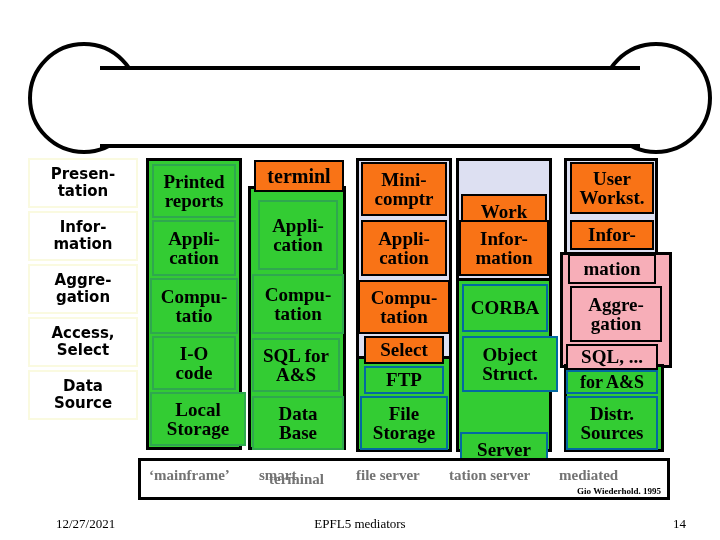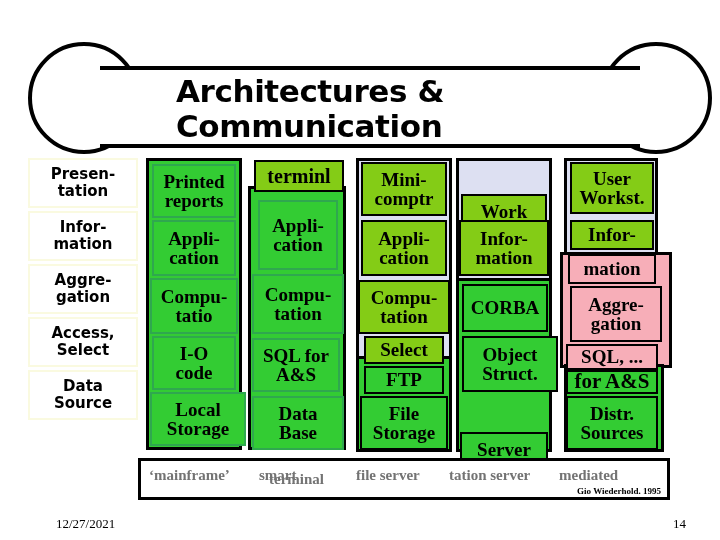--- a/index.html
+++ b/index.html
@@ -71,23 +71,23 @@
   .panel.pink   { background:#F7AEB8; }
 
   .cell {
     position:absolute; box-sizing:border-box;
     display:flex; align-items:center; justify-content:center;
     font-family:"Liberation Serif", serif;
     font-weight:bold; font-size:19px; line-height:1.02;
     color:#000; text-align:center; white-space:pre-line;
   }
   .cell.green { background:#33CC33; border:2px solid #2FA84F; }
-  .cell.lav   { background:#84cc16; border:2px solid #000; }
+  .cell.lav   { background:#f97316; border:2px solid #000; }
   .cell.pink  { background:#F7AEB8; border:2px solid #000; }
-  .cell.greenb{ background:#33CC33; border:2px solid #000000; }
+  .cell.greenb{ background:#33CC33; border:2px solid #0369a1; }
 
   
   #function-label {
     position:absolute; left:24px; top:462px; width:110px;
     font-family:"DejaVu Sans", sans-serif; font-weight:bold;
     font-size:16px; color:#000; text-align:right;
   }
   #function-box {
     position:absolute; left:138px; top:458px; width:532px; height:42px;
     box-sizing:border-box; border:3px solid #000; background:#fff;
@@ -113,22 +113,20 @@
 </style>
 </head>
 <body>
 
 <div id="slide">
 
   <div id="title-shape">
     <div class="bone-circle" id="bone-left"></div>
     <div class="bone-circle" id="bone-right"></div>
     <div class="bone-band"></div>
-    <div id="title-text">Architectures &amp;
-Communication</div>
   </div>
 
   <div id="grid">
 
     <div id="labels">
       <div class="label-cell h2">Presen-
 tation</div>
       <div class="label-cell h2">Infor-
 mation</div>
       <div class="label-cell h2">Aggre-
@@ -199,33 +197,34 @@
       <div class="panel lav" style="left:4px;  top:0;    width:94px; height:98px;"></div>
       <div class="panel pink" style="left:0;    top:94px; width:112px; height:116px;"></div>
       <div class="panel green" style="left:4px;  top:206px; width:100px; height:88px;"></div>
       <div class="cell lav" style="left:10px; top:4px;   width:84px; height:52px;">User
 Workst.</div>
       <div class="cell lav" style="left:10px; top:62px;  width:84px; height:30px;">Infor-</div>
       <div class="cell pink" style="left:8px;  top:96px;  width:88px; height:30px;">mation</div>
       <div class="cell pink" style="left:10px; top:128px; width:92px; height:56px;">Aggre-
 gation</div>
       <div class="cell pink" style="left:6px;  top:186px; width:92px; height:26px;">SQL, ...</div>
-      <div class="cell greenb" style="left:6px;  top:212px; width:92px; height:24px; font-size:21px;text-align:right;">for A&amp;S</div>
+      <div class="cell greenb" style="left:6px;  top:212px; width:92px; height:24px; font-size:18px;text-align:right;">for A&amp;S</div>
       <div class="cell greenb" style="left:6px;  top:238px; width:92px; height:54px;">Distr.
 Sources</div>
     </div>
 
   </div>
 
   <div id="function-box">
     <span class="fn" style="left:8px;  top:6px;">‘mainframe’</span>
     <span class="fn" style="left:118px; top:6px;">smart</span>
     <span class="fn" style="left:128px; top:10px;">terminal</span>
     <span class="fn" style="left:215px; top:6px;">file server</span>
     <span class="fn" style="left:308px; top:6px;">tation server</span>
     <span class="fn" style="left:418px; top:6px;">mediated</span>
     <span id="fn-credit">Gio Wiederhold. 1995</span>
   </div>
 
   <div class="footer" id="footer-date">12/27/2021</div>
+  <div class="footer" id="footer-center">EPFL5 mediators</div>
   <div class="footer" id="footer-page">14</div>
 
 </div>
 
 </body></html>

